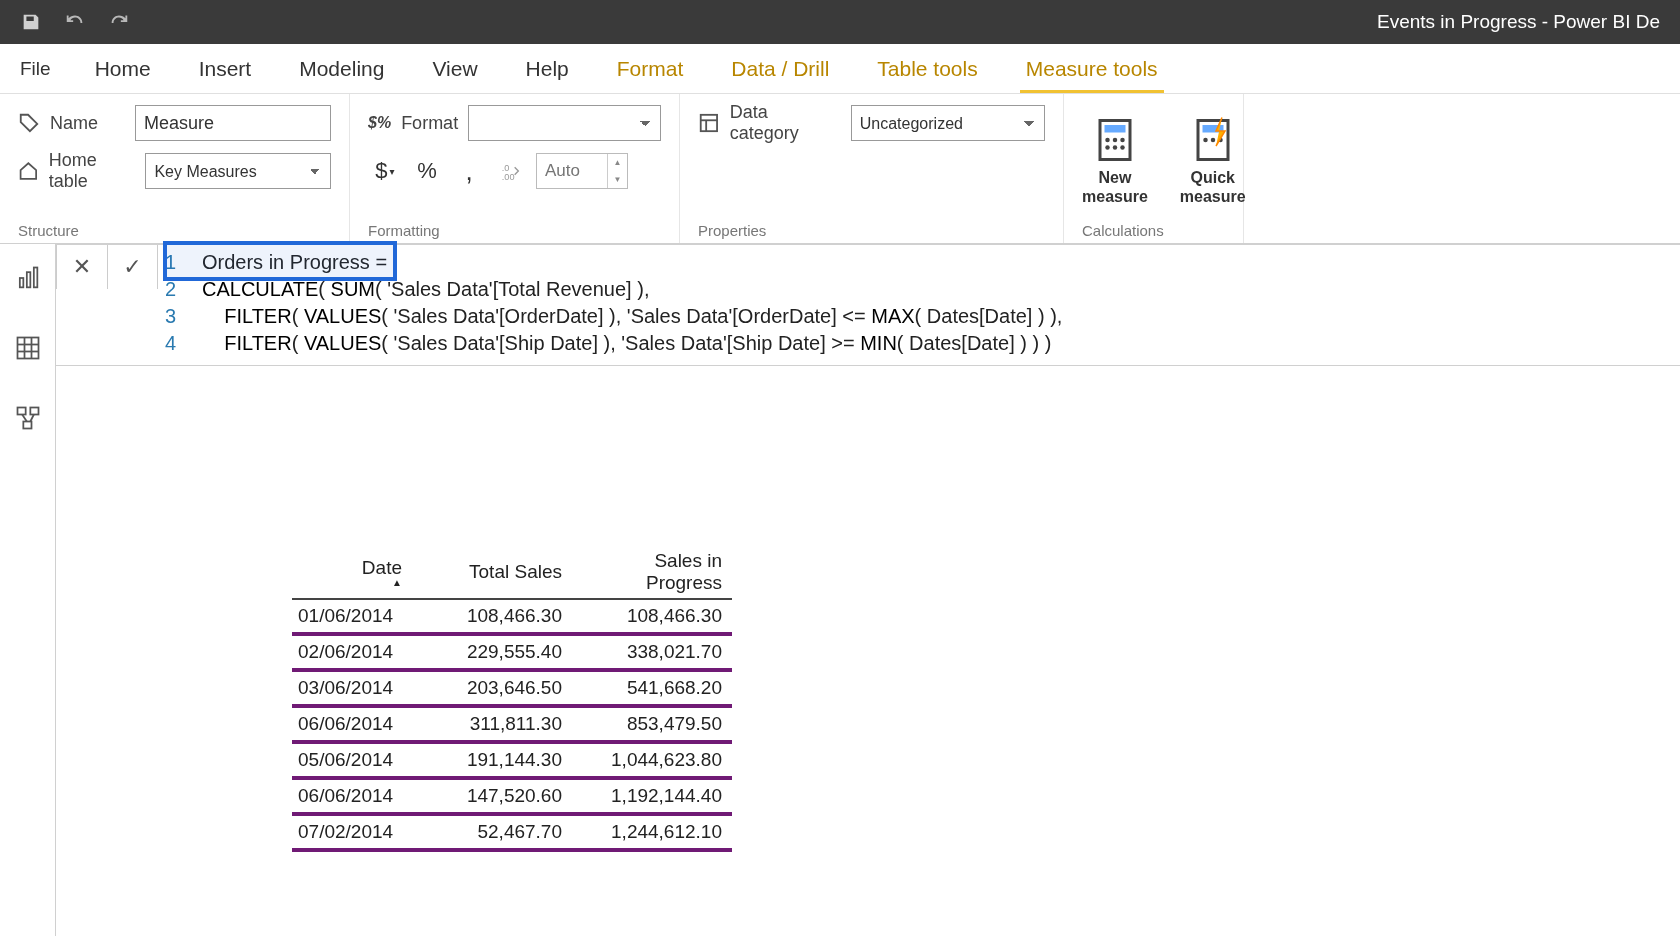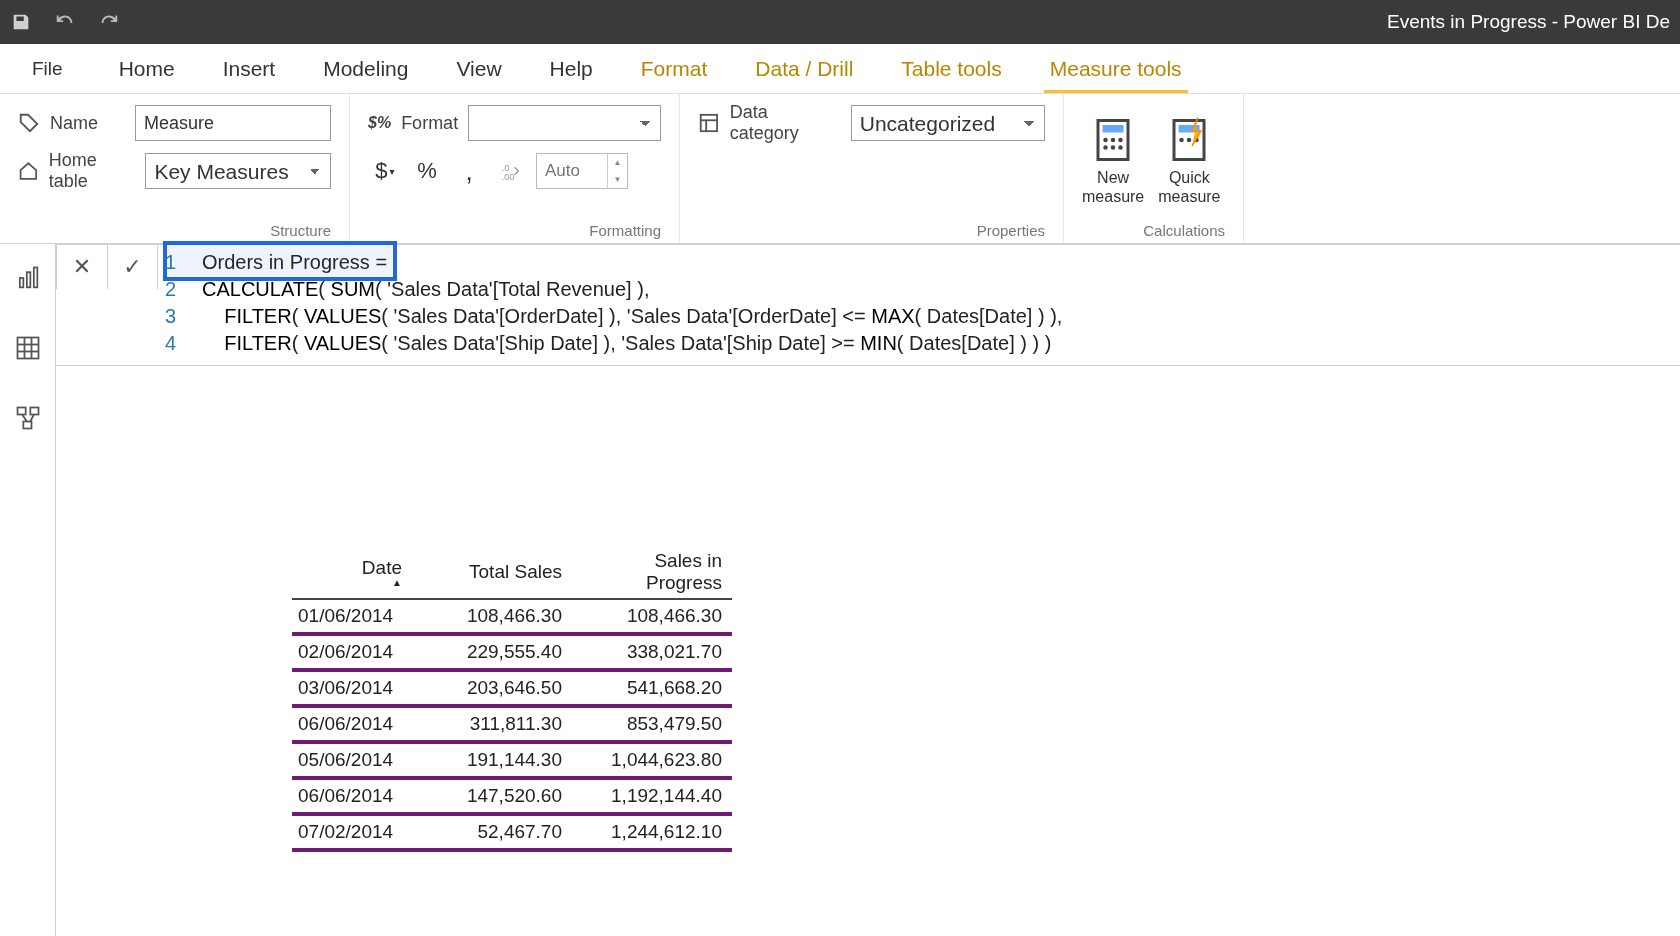--- a/index.html
+++ b/index.html
@@ -1,48 +1,48 @@
 <!DOCTYPE html>
 <html><head>
 <meta charset="utf-8">
 <style>
 * { margin:0; padding:0; box-sizing:border-box; font-family:"Segoe UI",Arial,sans-serif; }
 body { background:#fff; width:1680px; height:936px; overflow:hidden; position:relative; }
 
-.titlebar { background:#3a3a3a; height:44px; display:flex; align-items:center; padding:0 10px; color:#ccc; }
+.titlebar { background:#3a3a3a; height:44px; display:flex; align-items:center; padding:0 20px; color:#ccc; }
 .titlebar-left { display:flex; gap:22px; align-items:center; }
 .titlebar-icon { width:22px; height:22px; display:flex; align-items:center; justify-content:center; fill:#d0d0d0; }
 .titlebar-title { margin-left:auto; color:#fff; font-size:19px; font-weight:400; }
 
 .ribbon-tabs { height:50px; border-bottom:1px solid #e0e0e0; display:flex; align-items:stretch; }
-.tab-file { padding:0 32px; display:flex; align-items:center; font-size:19px; color:#333; cursor:pointer; }
+.tab-file { padding:0 20px; display:flex; align-items:center; font-size:19px; color:#333; cursor:pointer; }
 .tab { padding:0 24px; display:flex; align-items:center; font-size:21px; color:#333; cursor:pointer; position:relative; }
 .tab.context { color:#b88600; }
 .tab.active::after { content:""; position:absolute; left:18px; right:18px; bottom:0; height:3px; background:#f1c232; }
 
 .ribbon-body { height:150px; border-bottom:1px solid #d0d0d0; display:flex; }
 .ribbon-group { padding:10px 18px 4px 18px; border-right:1px solid #e6e6e6; display:flex; flex-direction:column; }
 .ribbon-group-content { flex:1; display:flex; flex-direction:column; gap:10px; }
-.ribbon-group-label { text-align:right; font-size:15px; color:#777; padding-top:4px; }
+.ribbon-group-label { text-align:left; font-size:15px; color:#777; padding-top:4px; }
 
 .field-row { display:flex; align-items:center; gap:10px; height:38px; }
 .field-icon { width:22px; height:22px; fill:#555; }
 .field-label { font-size:18px; color:#444; }
 .field-input { border:1px solid #999; height:36px; padding:0 8px; font-size:18px; color:#333; background:#fff; }
-.field-select { border:1px solid #999; height:36px; padding:0 8px; font-size:21px; color:#333; background:#fff; appearance:none; background-image:linear-gradient(45deg,transparent 50%,#666 50%),linear-gradient(135deg,#666 50%,transparent 50%); background-position:calc(100% - 15px) 15px,calc(100% - 10px) 15px; background-size:5px 5px; background-repeat:no-repeat; }
+.field-select { border:1px solid #999; height:36px; padding:0 8px; font-size:16px; color:#333; background:#fff; appearance:none; background-image:linear-gradient(45deg,transparent 50%,#666 50%),linear-gradient(135deg,#666 50%,transparent 50%); background-position:calc(100% - 15px) 15px,calc(100% - 10px) 15px; background-size:5px 5px; background-repeat:no-repeat; }
 
 .fmt-row2 { display:flex; align-items:center; gap:8px; height:38px; }
 .fmt-btn { width:34px; height:34px; display:flex; align-items:center; justify-content:center; font-size:22px; color:#333; cursor:pointer; }
 .fmt-btn.small { font-size:16px; color:#888; }
 .spin { display:flex; border:1px solid #bbb; height:36px; }
 .spin input { width:70px; border:none; padding:0 8px; font-size:17px; color:#999; }
 .spin-arrows { width:20px; display:flex; flex-direction:column; border-left:1px solid #ccc; }
 .spin-arrows div { flex:1; display:flex; align-items:center; justify-content:center; font-size:8px; color:#888; cursor:pointer; }
 
-.calc-btns { display:flex; gap:14px; }
+.calc-btns { display:flex; gap:32px;font-weight:bold; }
 .calc-btn { display:flex; flex-direction:column; align-items:center; gap:4px; cursor:pointer; }
 .calc-icon { width:48px; height:48px; }
 .calc-label { font-size:16px; color:#333; text-align:center; line-height:1.2; }
 
 .canvas-row { display:flex; height:calc(100% - 244px); }
 .left-rail { width:56px; border-right:1px solid #d0d0d0; display:flex; flex-direction:column; align-items:center; padding-top:16px; gap:34px; }
 .rail-btn { width:36px; height:36px; display:flex; align-items:center; justify-content:center; cursor:pointer; }
 .rail-btn svg { width:28px; height:28px; fill:none; stroke:#555; stroke-width:1.5; }
 
 .canvas { flex:1; position:relative; }

